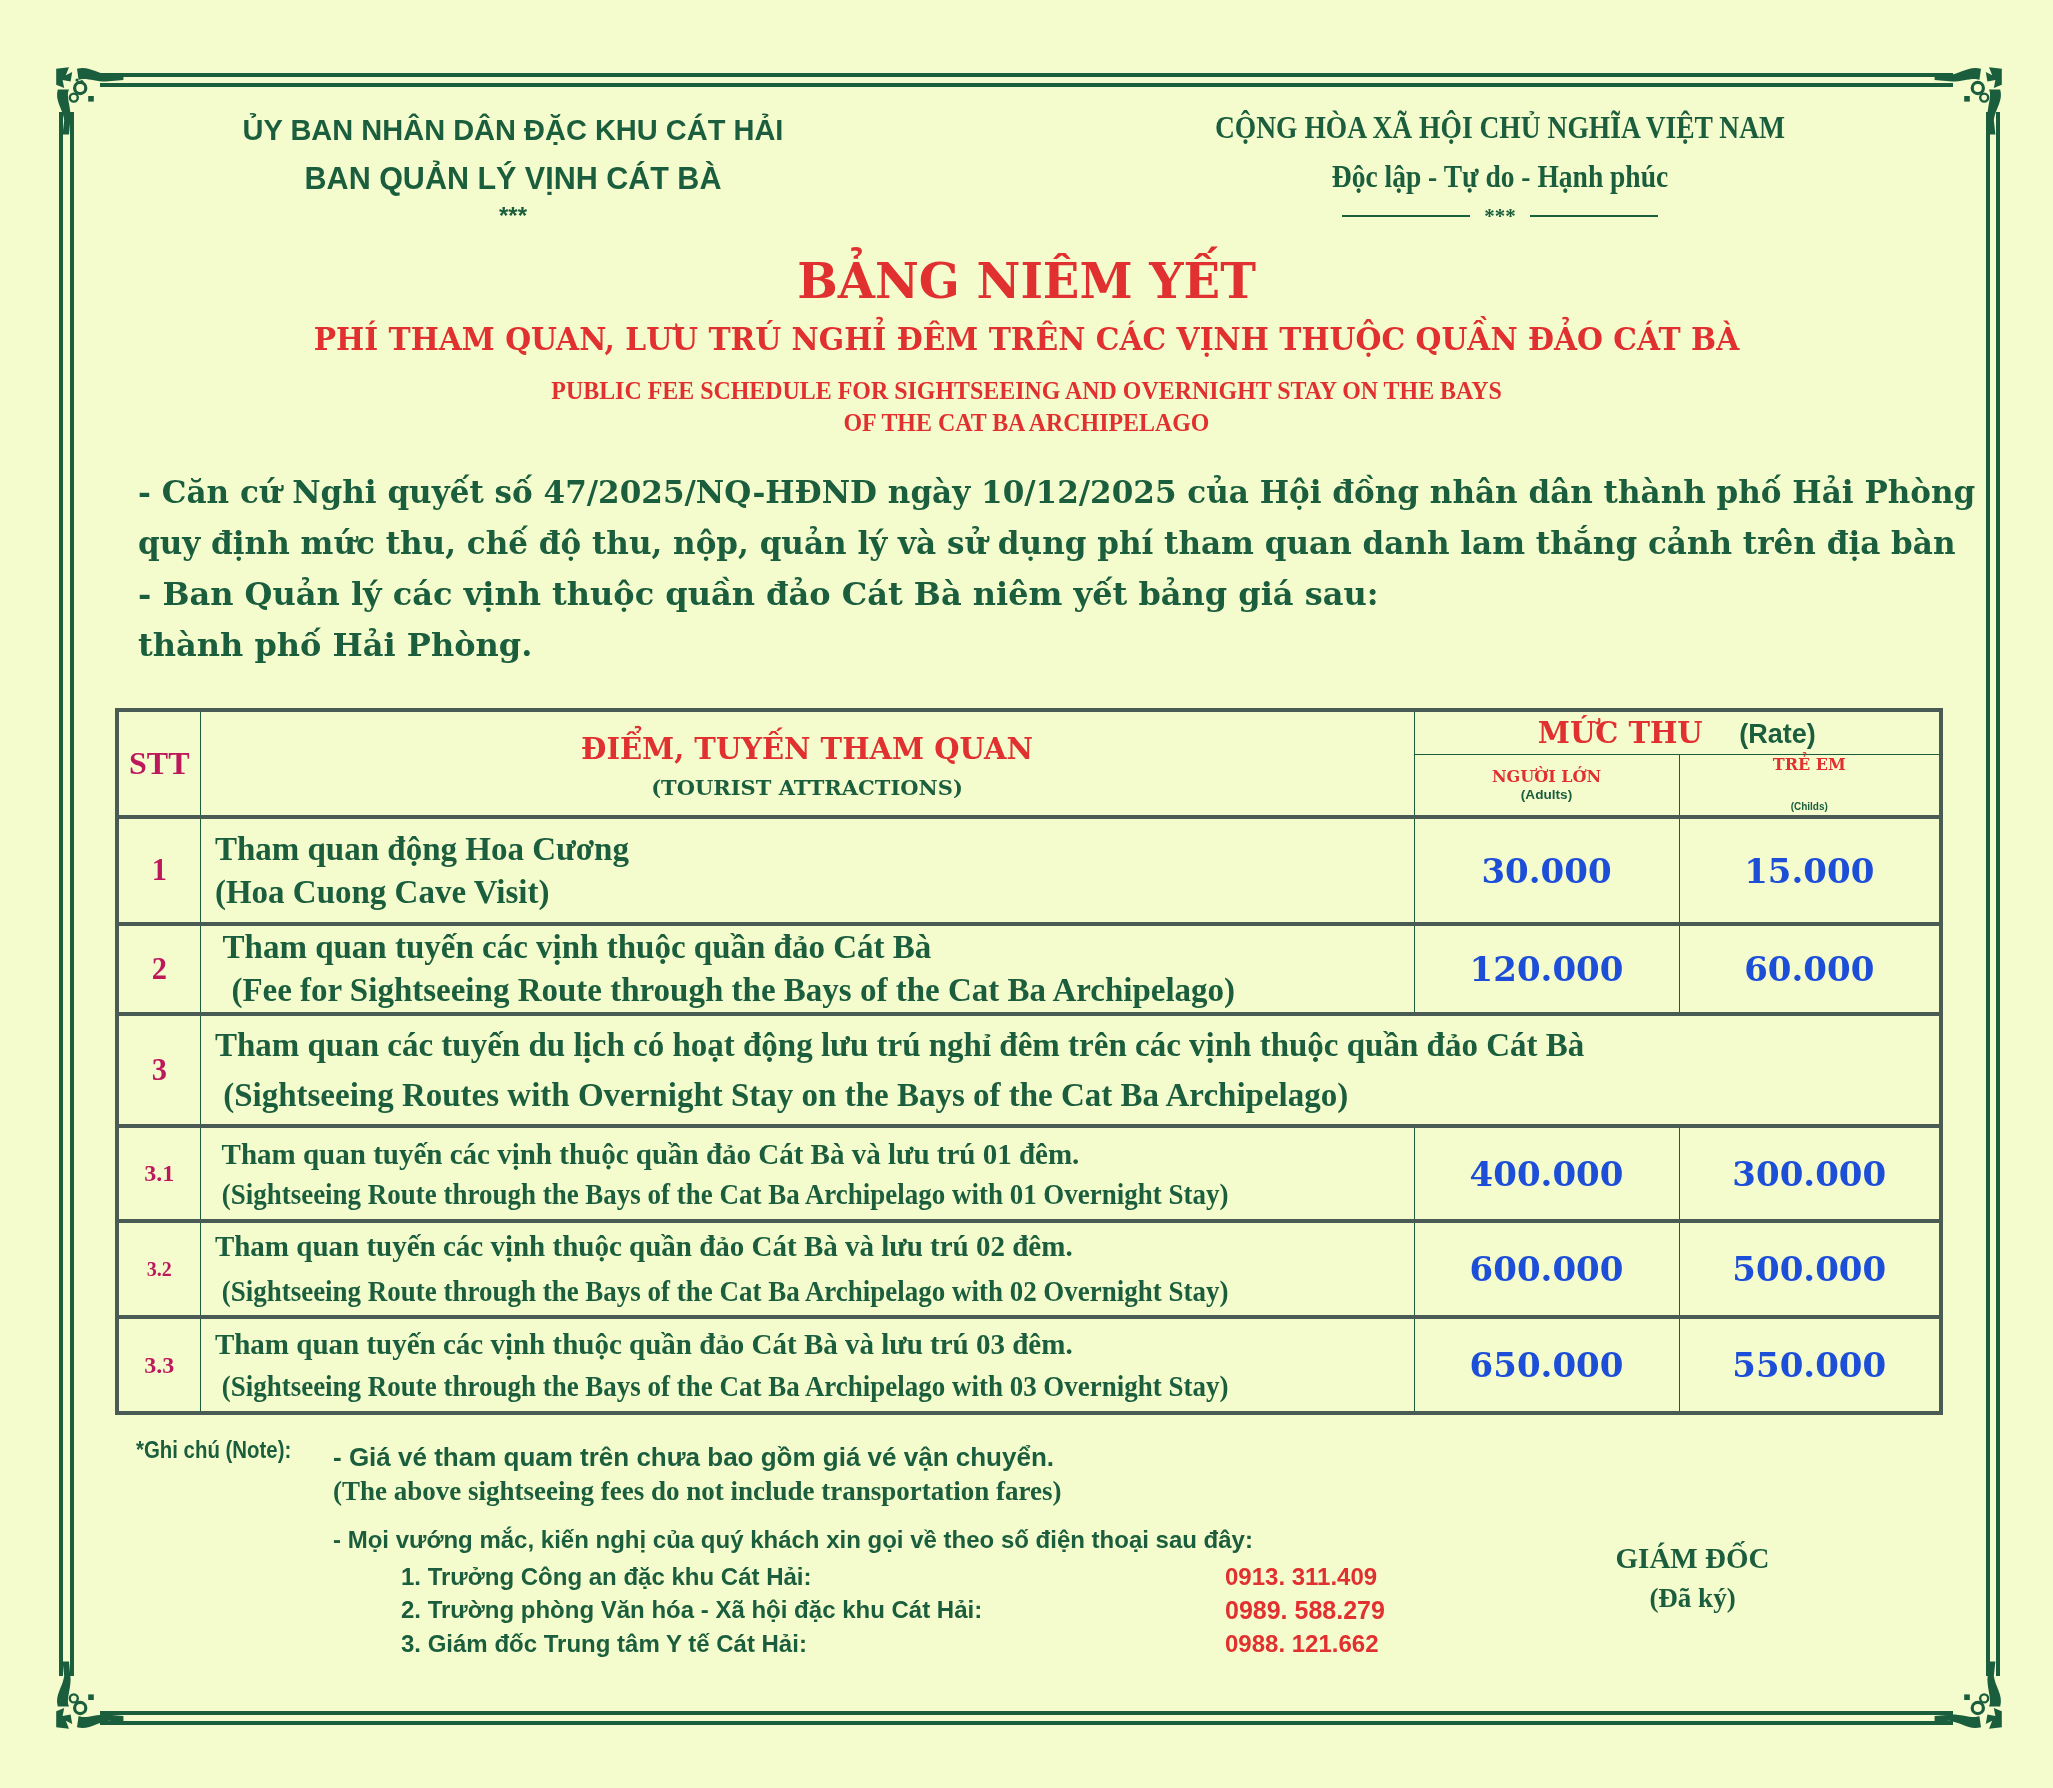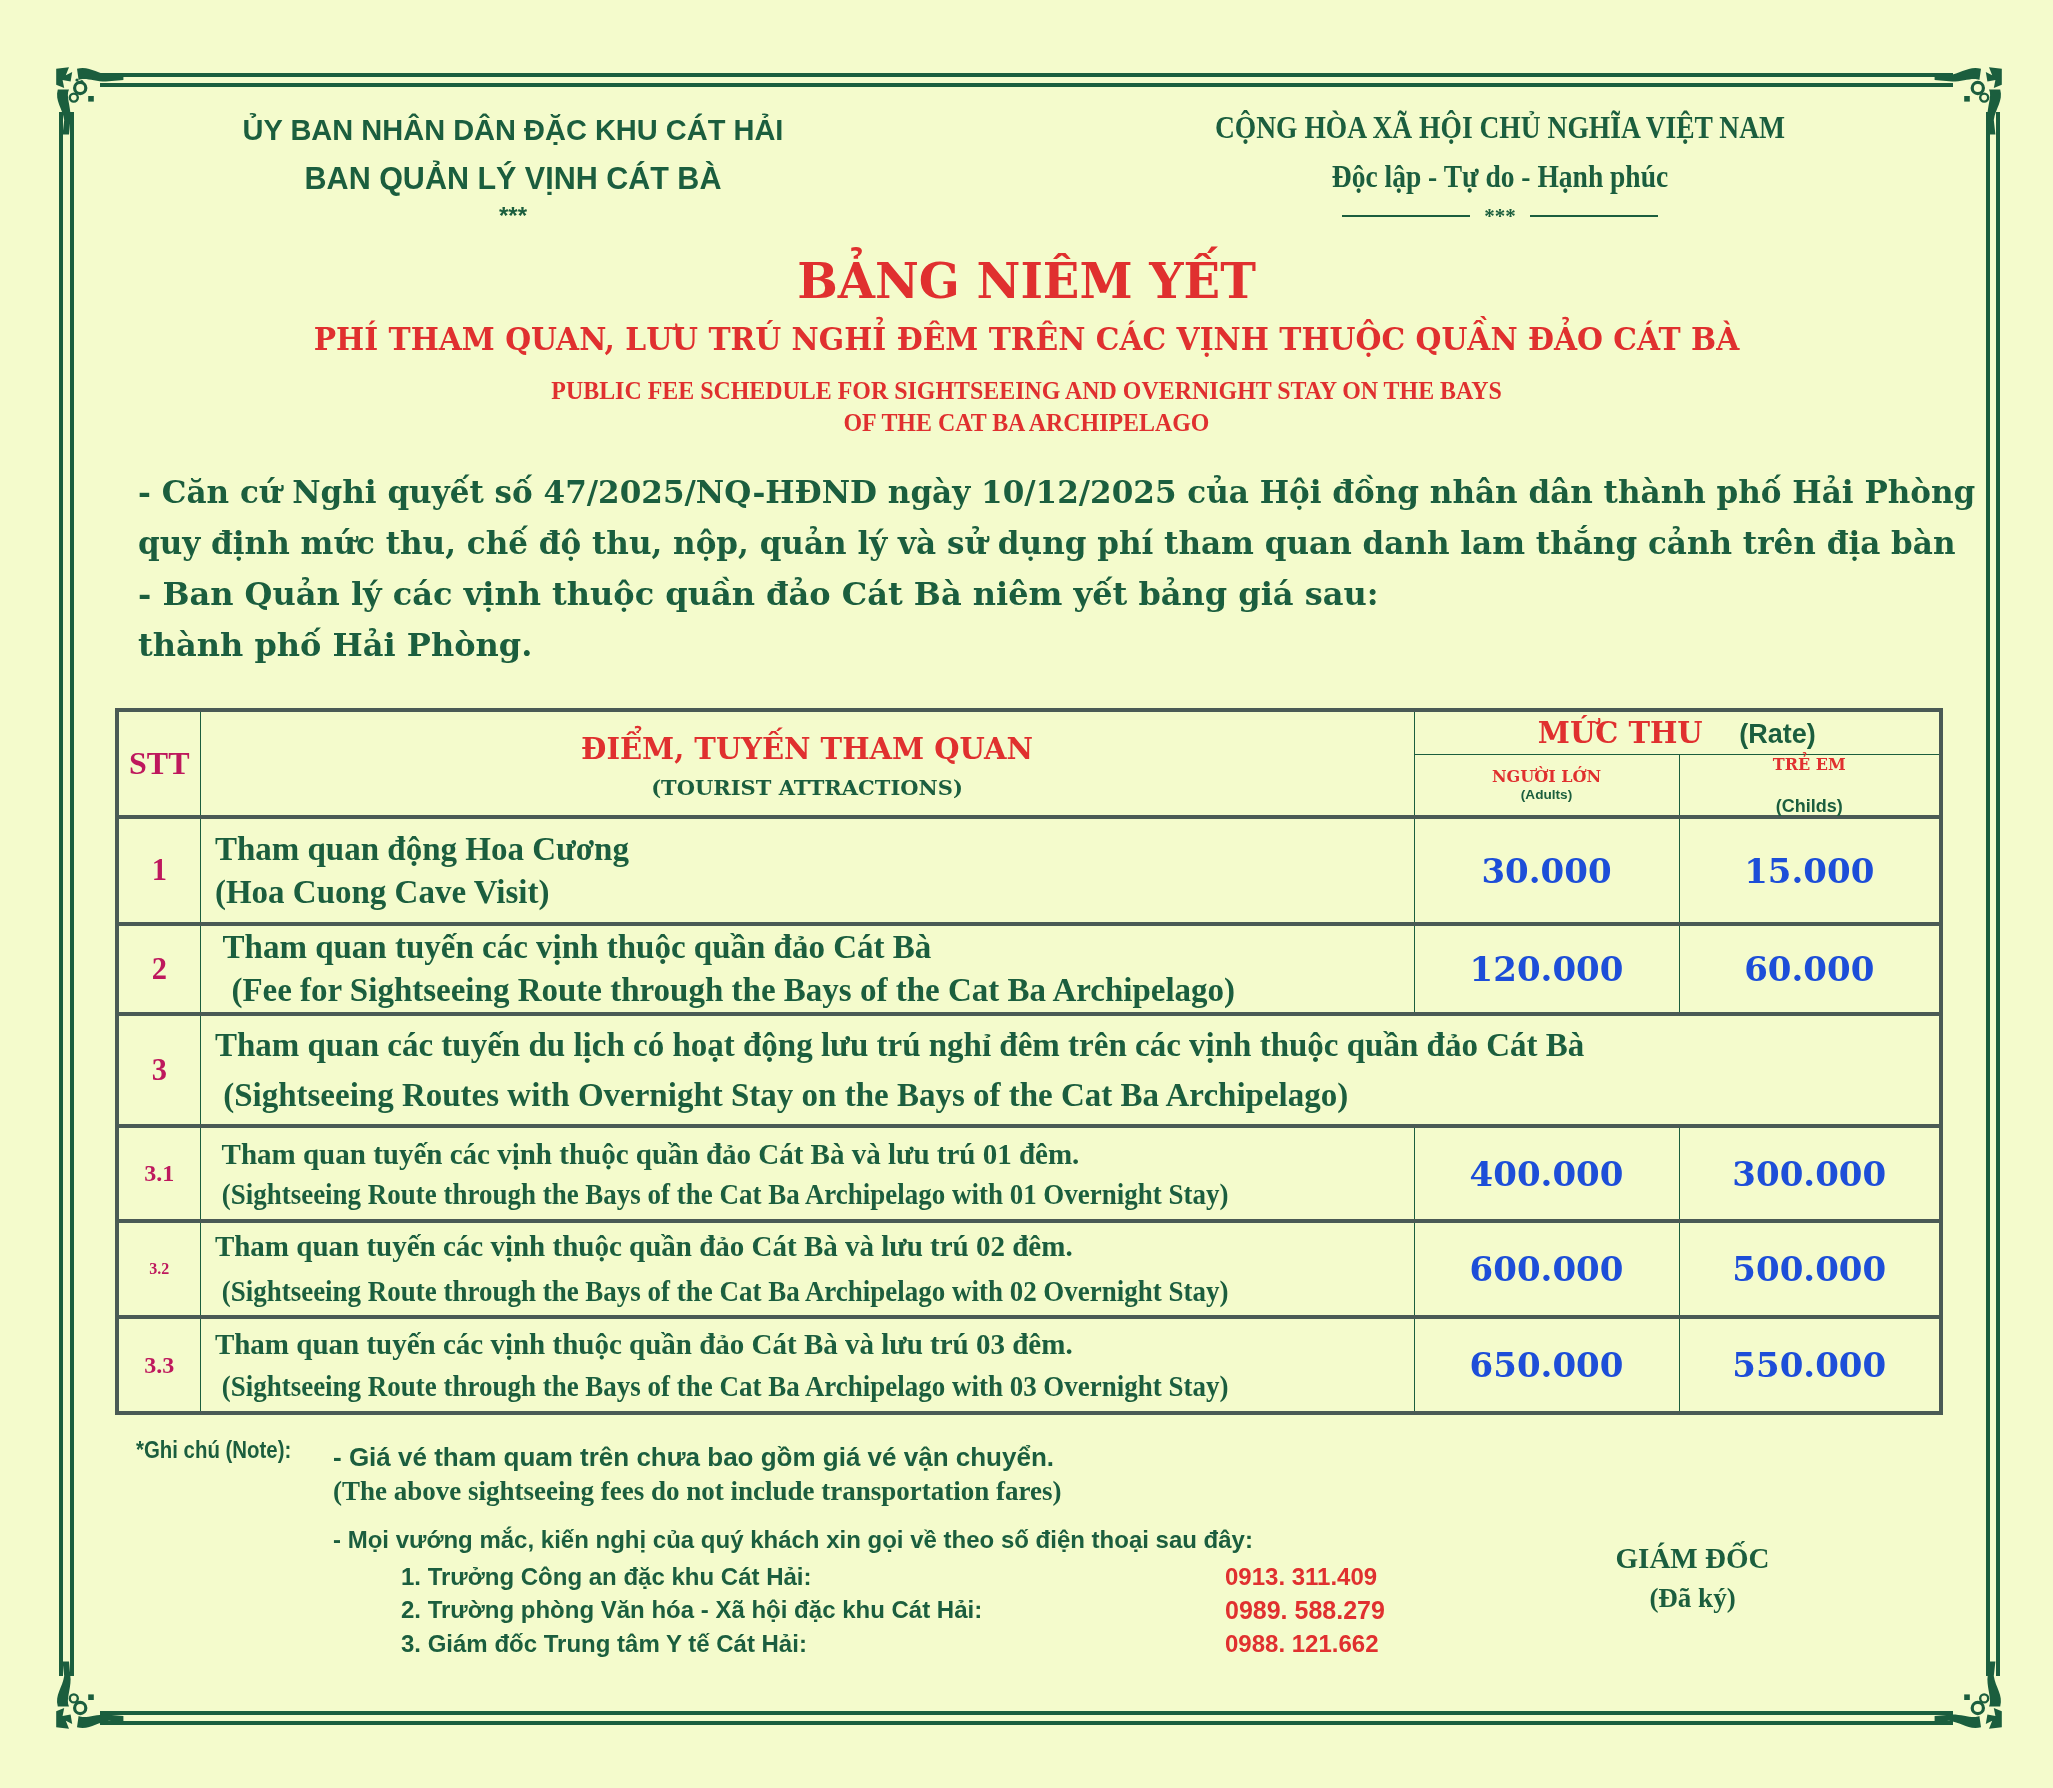--- a/index.html
+++ b/index.html
@@ -153,21 +153,21 @@
       <span class="green sans" style="font-size:27px; margin-left:32px;">(Rate)</span>
     </th>
   </tr>
   <tr style="height:47px;">
     <th class="center">
       <div class="red" style="font-size:16px; line-height:19px;">NGƯỜI LỚN</div>
       <div class="green sans" style="font-size:13.6px; line-height:17.6px;">(Adults)</div>
     </th>
     <th class="center">
       <div class="red" style="font-size:16px; line-height:19px;">TRẺ EM</div>
-      <div class="green sans" style="font-size:18px; line-height:17.6px;margin-top:24px;">(Childs)</div>
+      <div class="green sans" style="font-size:10px; line-height:17.6px;margin-top:24px;">(Childs)</div>
     </th>
   </tr>
 
   <tr class="rowsep" style="height:107px;">
     <td class="stt" style="font-size:30.5px;">1</td>
     <td class="desc serif">
       <span class="vi">Tham quan động Hoa Cương</span>
       <span class="en"> (Hoa Cuong Cave Visit)</span>
     </td>
     <td class="price">30.000</td>
@@ -196,21 +196,21 @@
     <td class="stt" style="font-size:24px;">3.1</td>
     <td class="desc serif" style="font-size:29px; line-height:40px;">
       <span class="vi" style="white-space:pre;"> Tham quan tuyến các vịnh thuộc quần đảo Cát Bà và lưu trú 01 đêm.</span>
       <span class="en" style="white-space:pre; transform:scaleX(0.93); transform-origin:left;"> (Sightseeing Route through the Bays of the Cat Ba Archipelago with 01 Overnight Stay)</span>
     </td>
     <td class="price">400.000</td>
     <td class="price">300.000</td>
   </tr>
 
   <tr class="rowsep" style="height:96px;">
-    <td class="stt" style="font-size:16px;">3.2</td>
+    <td class="stt" style="font-size:20px;">3.2</td>
     <td class="desc serif" style="font-size:29px; line-height:45px;">
       <span class="vi">Tham quan tuyến các vịnh thuộc quần đảo Cát Bà và lưu trú 02 đêm.</span>
       <span class="en" style="white-space:pre; transform:scaleX(0.93); transform-origin:left;"> (Sightseeing Route through the Bays of the Cat Ba Archipelago with 02 Overnight Stay)</span>
     </td>
     <td class="price">600.000</td>
     <td class="price">500.000</td>
   </tr>
 
   <tr class="rowsep" style="height:96px;">
     <td class="stt" style="font-size:24px;">3.3</td>

